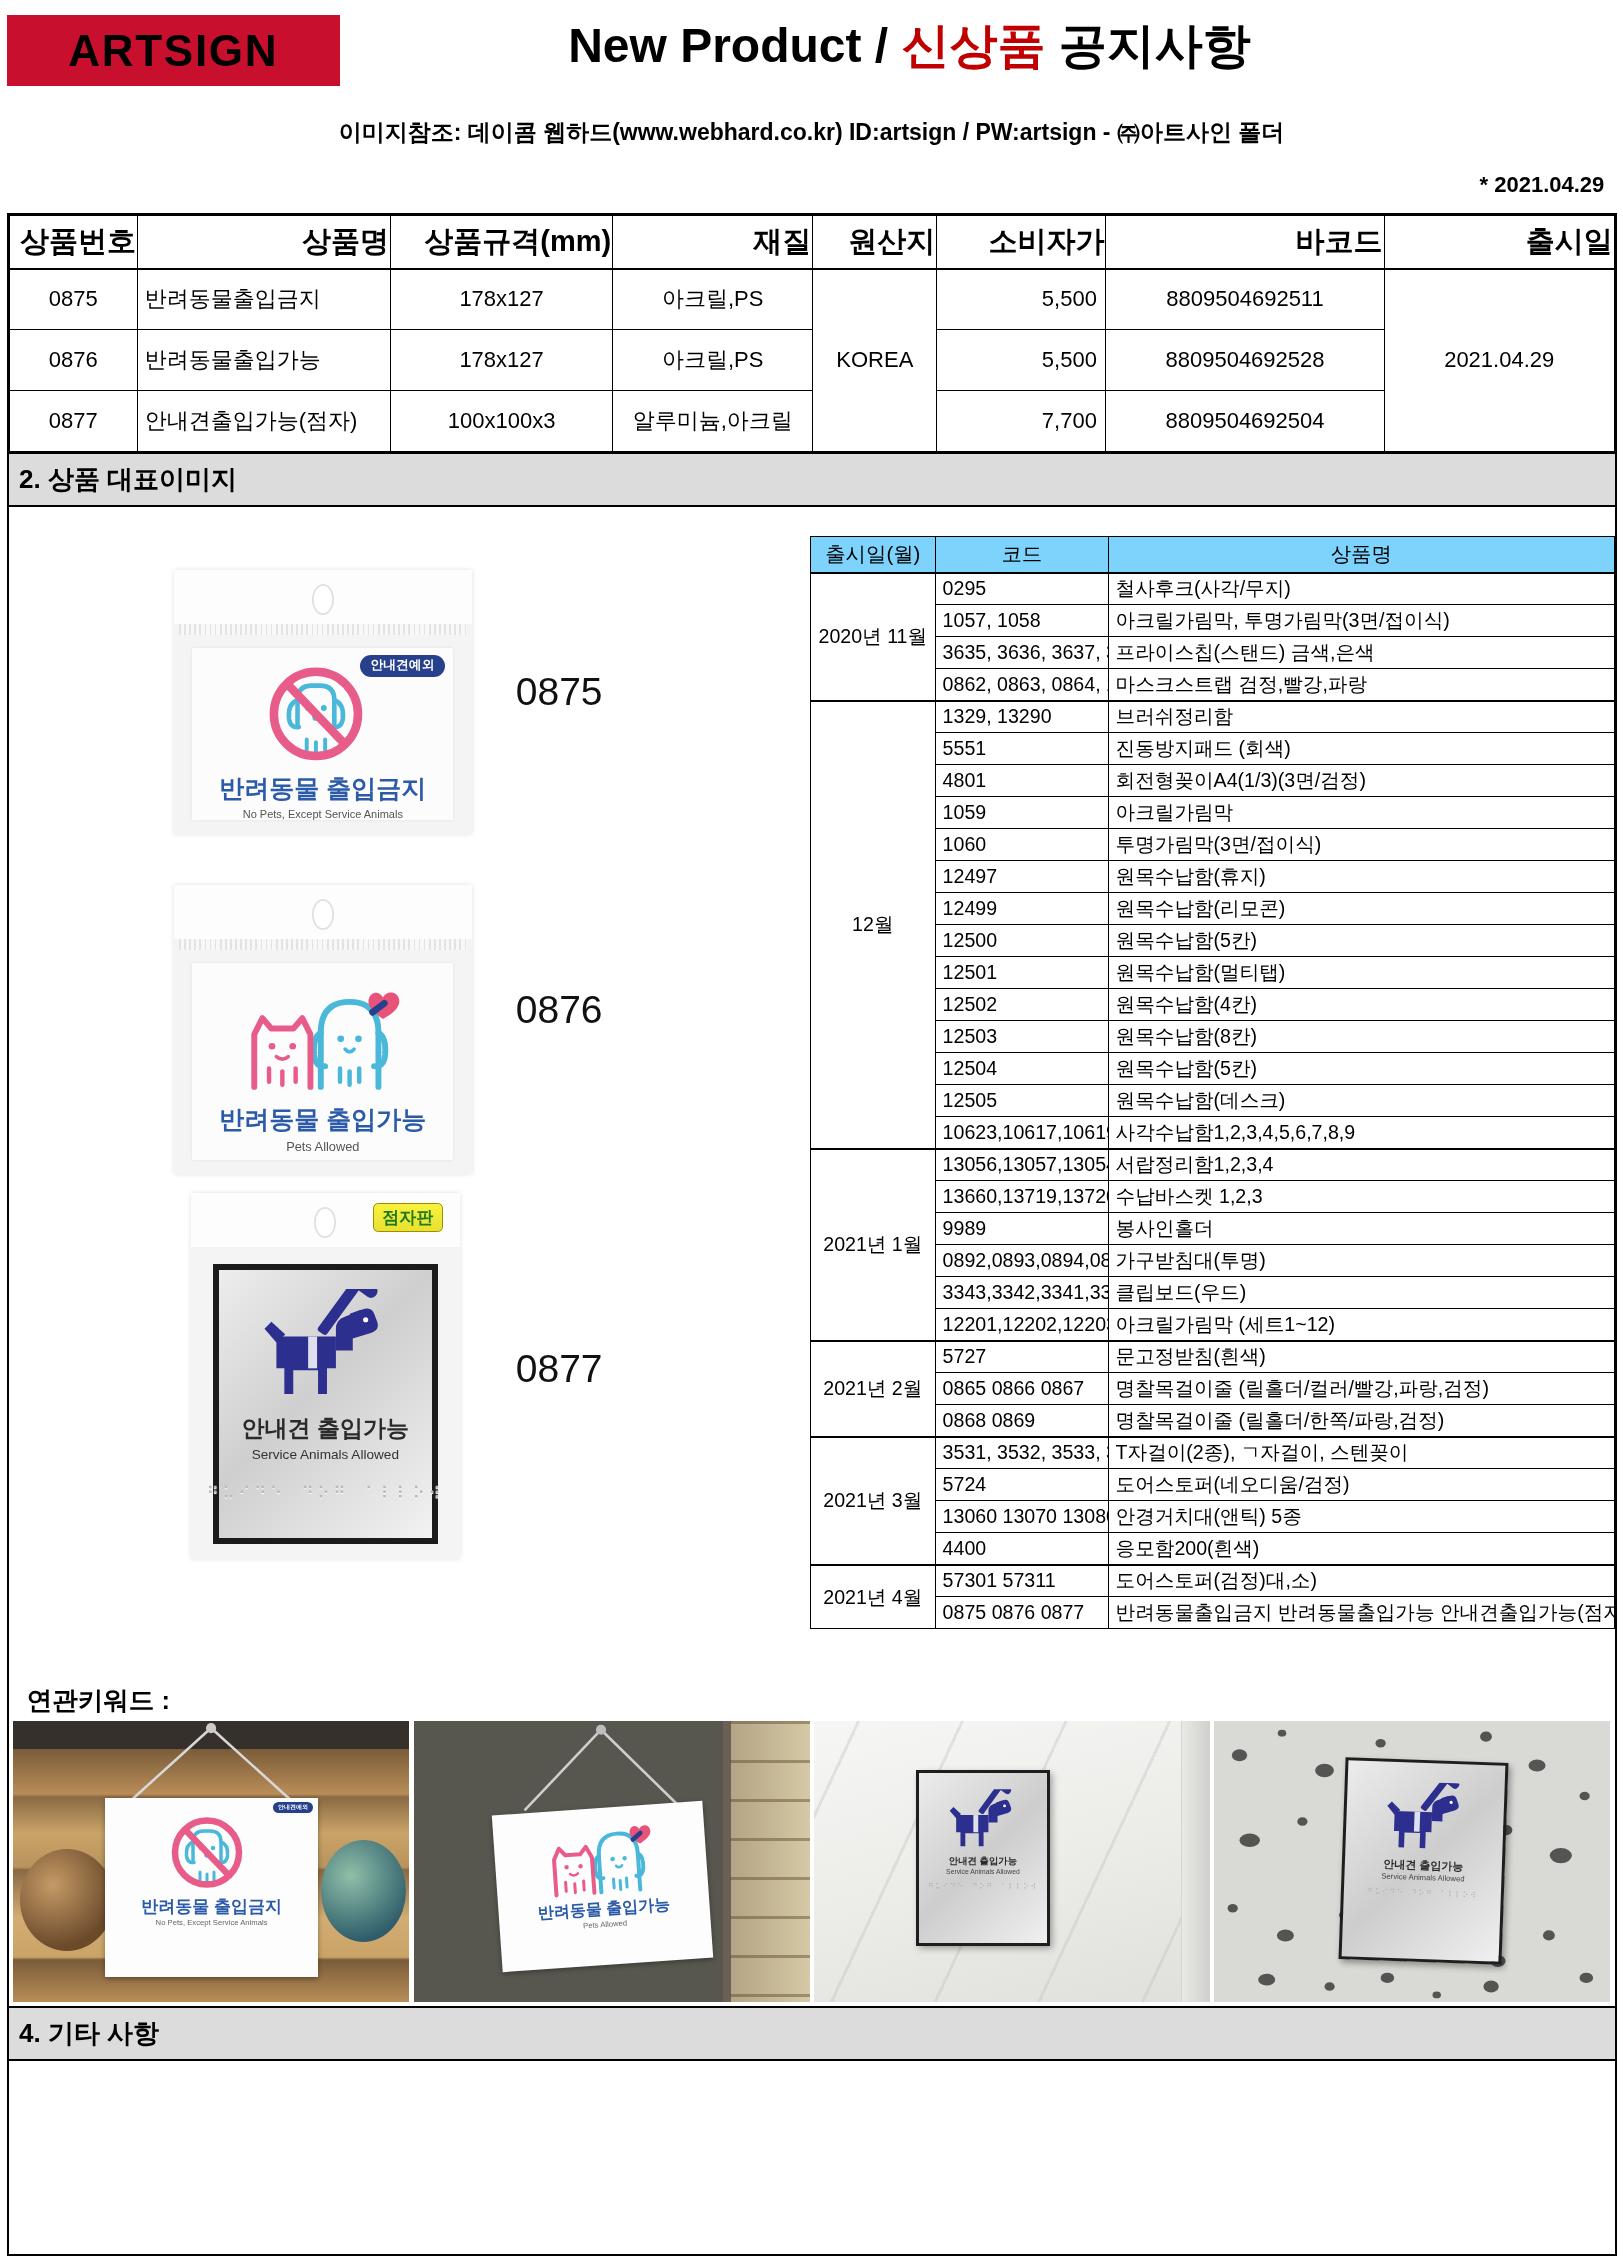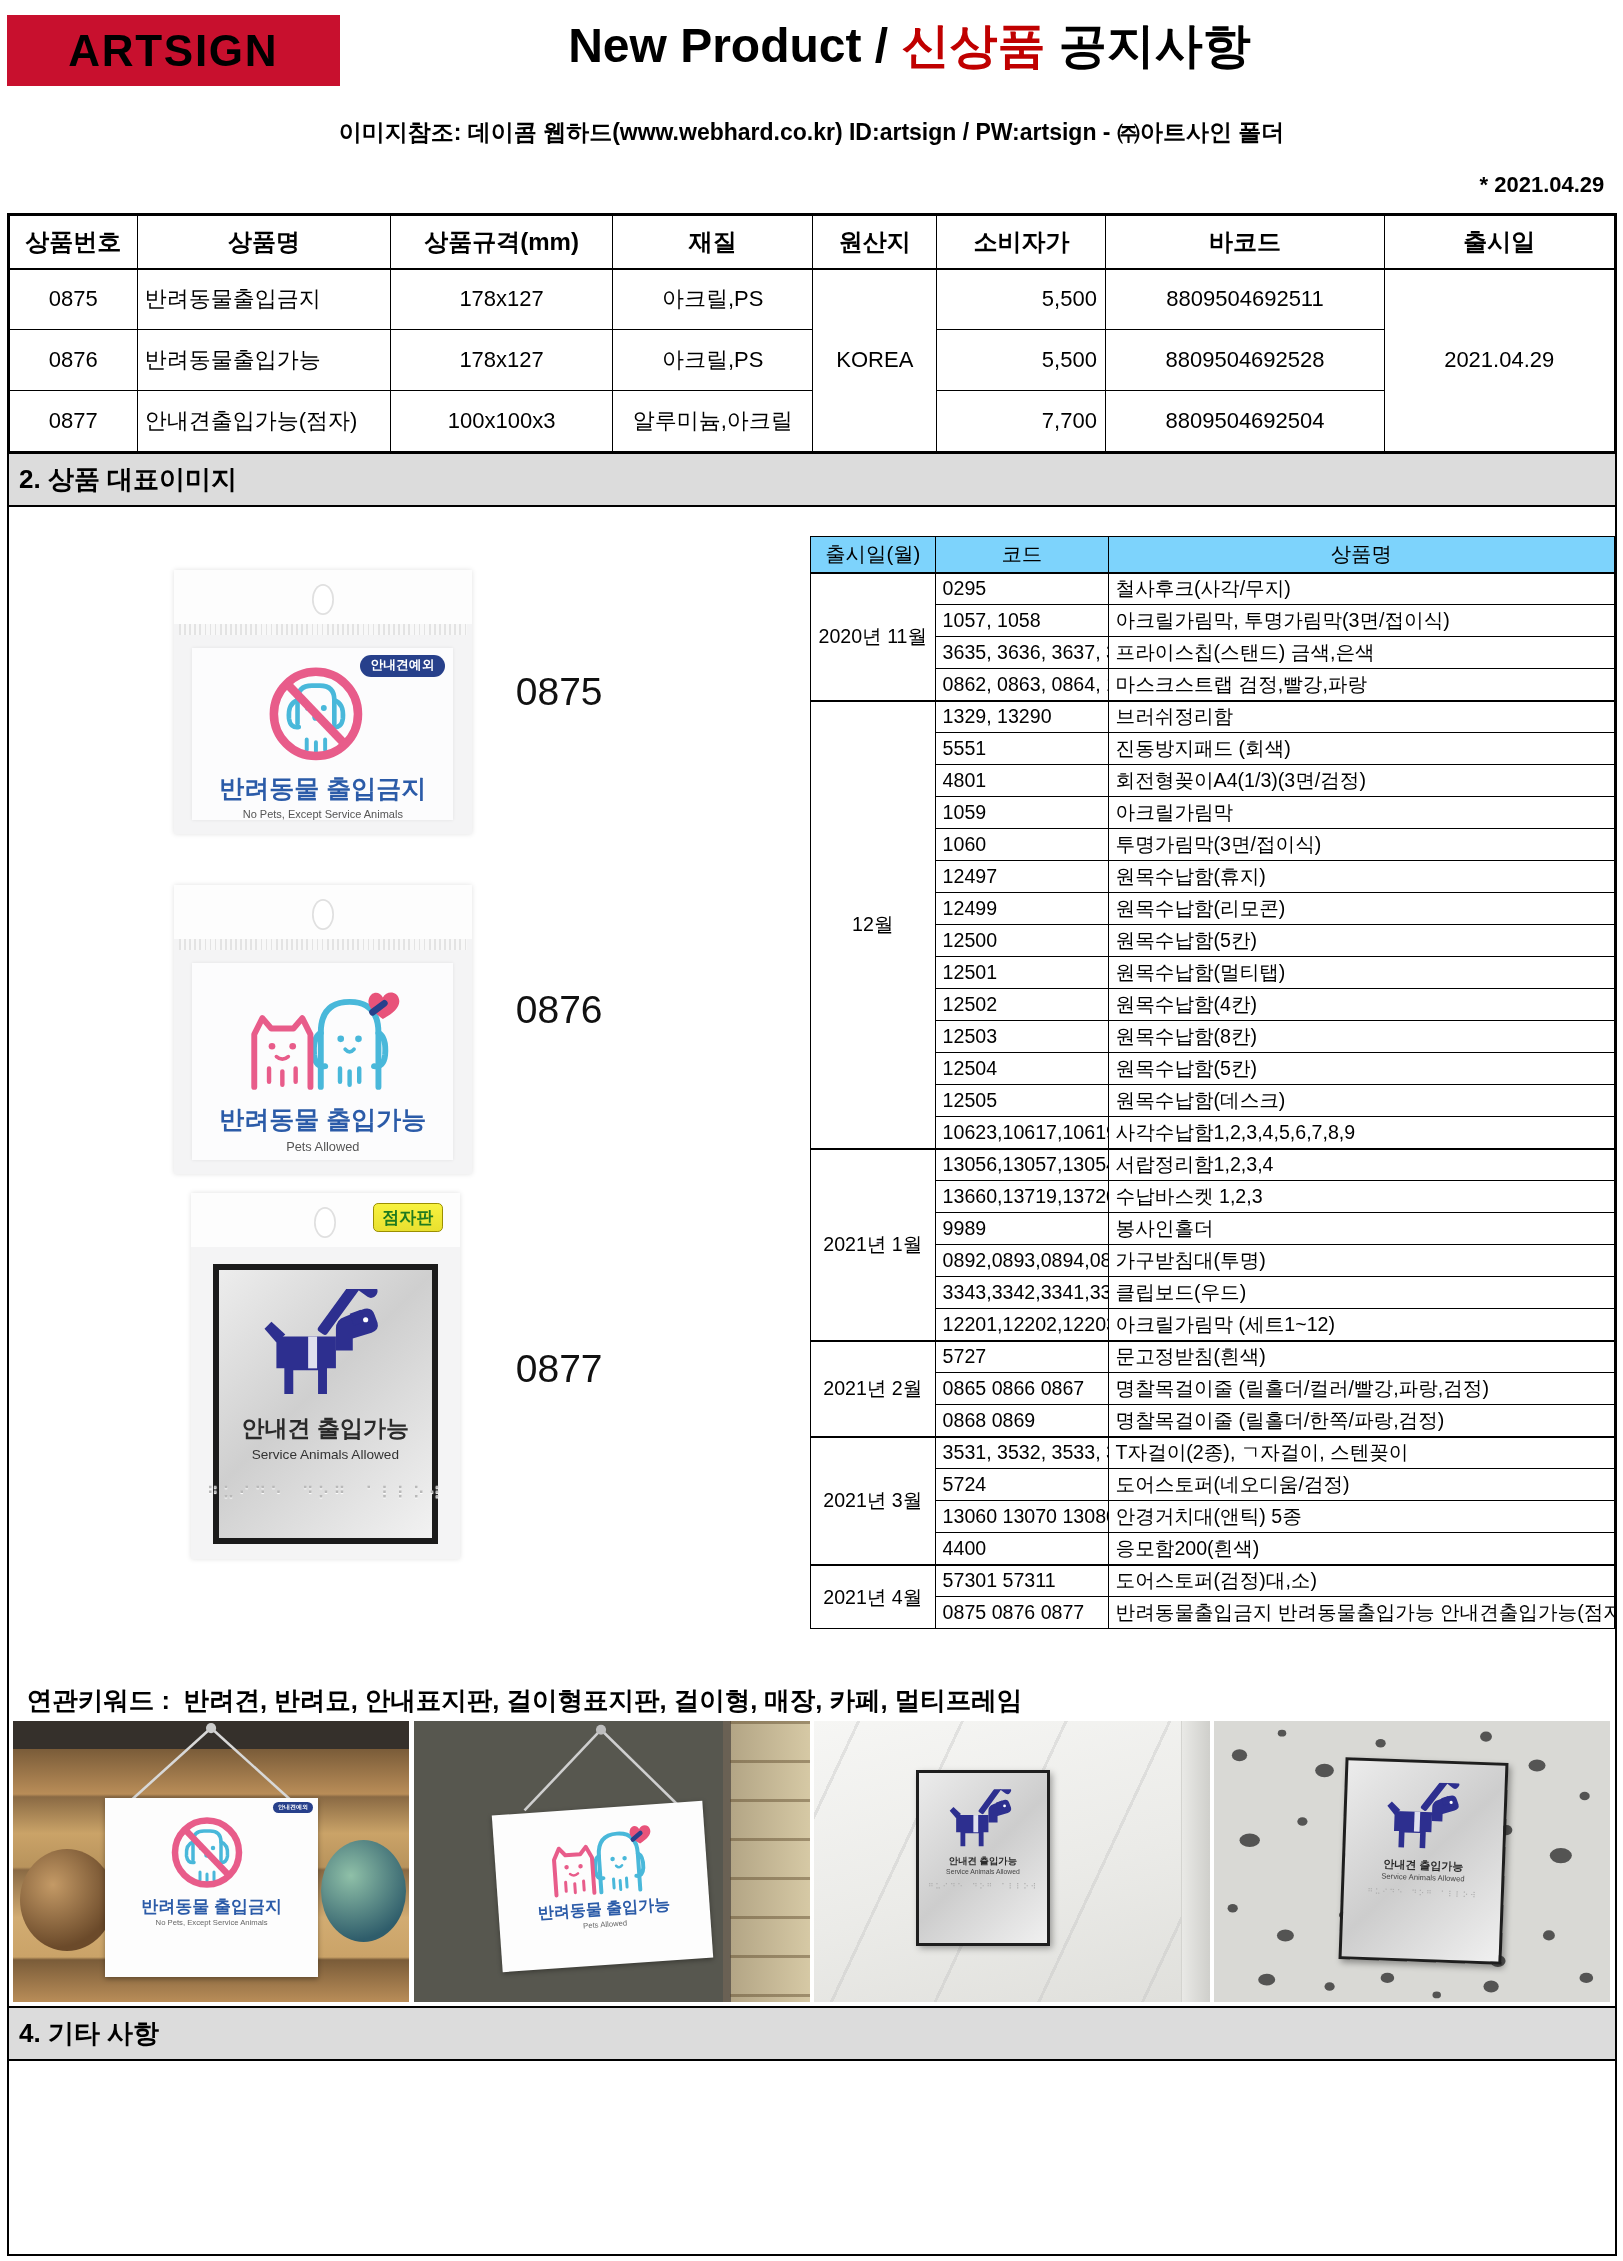--- a/index.html
+++ b/index.html
@@ -22,21 +22,21 @@
   .frame{position:absolute;left:6.8px;top:213px;width:1610px;height:2043px;
     border:2.6px solid #000;box-sizing:border-box;display:flex;flex-direction:column;}
   .bar{background:#dcdcdc;height:51px;line-height:51px;padding-left:10.2px;
     font-size:26px;font-weight:bold;border-bottom:2.6px solid #000;flex:none;}
   .bar.bt{border-top:2.6px solid #000;}
   
   table{border-collapse:collapse;table-layout:fixed;}
   .s1{width:100%;flex:none;}
   .s1 th,.s1 td{border:1.7px solid #000;overflow:hidden;white-space:nowrap;}
   .s1 thead tr{height:53px;}
-  .s1 thead th{font-size:24px;font-weight:bold;border-bottom:2.6px solid #000;}
+  .s1 thead th{font-size:29px;font-weight:bold;border-bottom:2.6px solid #000;text-align:right;}
   .s1 tbody tr{height:61px;}
   .s1 tbody td{font-size:22px;}
   .s1 .c-center{text-align:center;}
   .s1 .c-left{text-align:left;padding-left:6.8px;}
   .s1 .c-right{text-align:right;padding-right:8.5px;}
   
   .s2-body{position:relative;height:1157px;flex:none;}
   .prod-label{position:absolute;left:507px;font-size:39px;color:#111;}
   
   .pkg{position:absolute;background:linear-gradient(180deg,#fdfdfd 0 54px,#f4f4f5 54px 100%);
@@ -439,21 +439,20 @@
           <tr>
             <td class="rt-code">0875 0876 0877</td>
             <td class="rt-name">반려동물출입금지 반려동물출입가능 안내견출입가능(점자)</td>
           </tr>
         </tbody>
     </table>
   </div>
 
   <div class="keywords">
     <span class="kw-label">연관키워드 :</span>
-    <span class="kw-list">반려견, 반려묘, 안내표지판, 걸이형표지판, 걸이형, 매장, 카페, 멀티프레임</span>
   </div>
   <div class="photos">
 
     <div class="photo photo1">
       <div class="sphere l"></div>
       <div class="sphere r"></div>
       <svg class="strings" viewBox="0 0 466 330">
         <line x1="233" y1="8" x2="140" y2="92" stroke="#d8d8d8" stroke-width="3"></line>
         <line x1="233" y1="8" x2="326" y2="92" stroke="#d8d8d8" stroke-width="3"></line>
         <circle cx="233" cy="8" r="6" fill="#cccccc"></circle>

